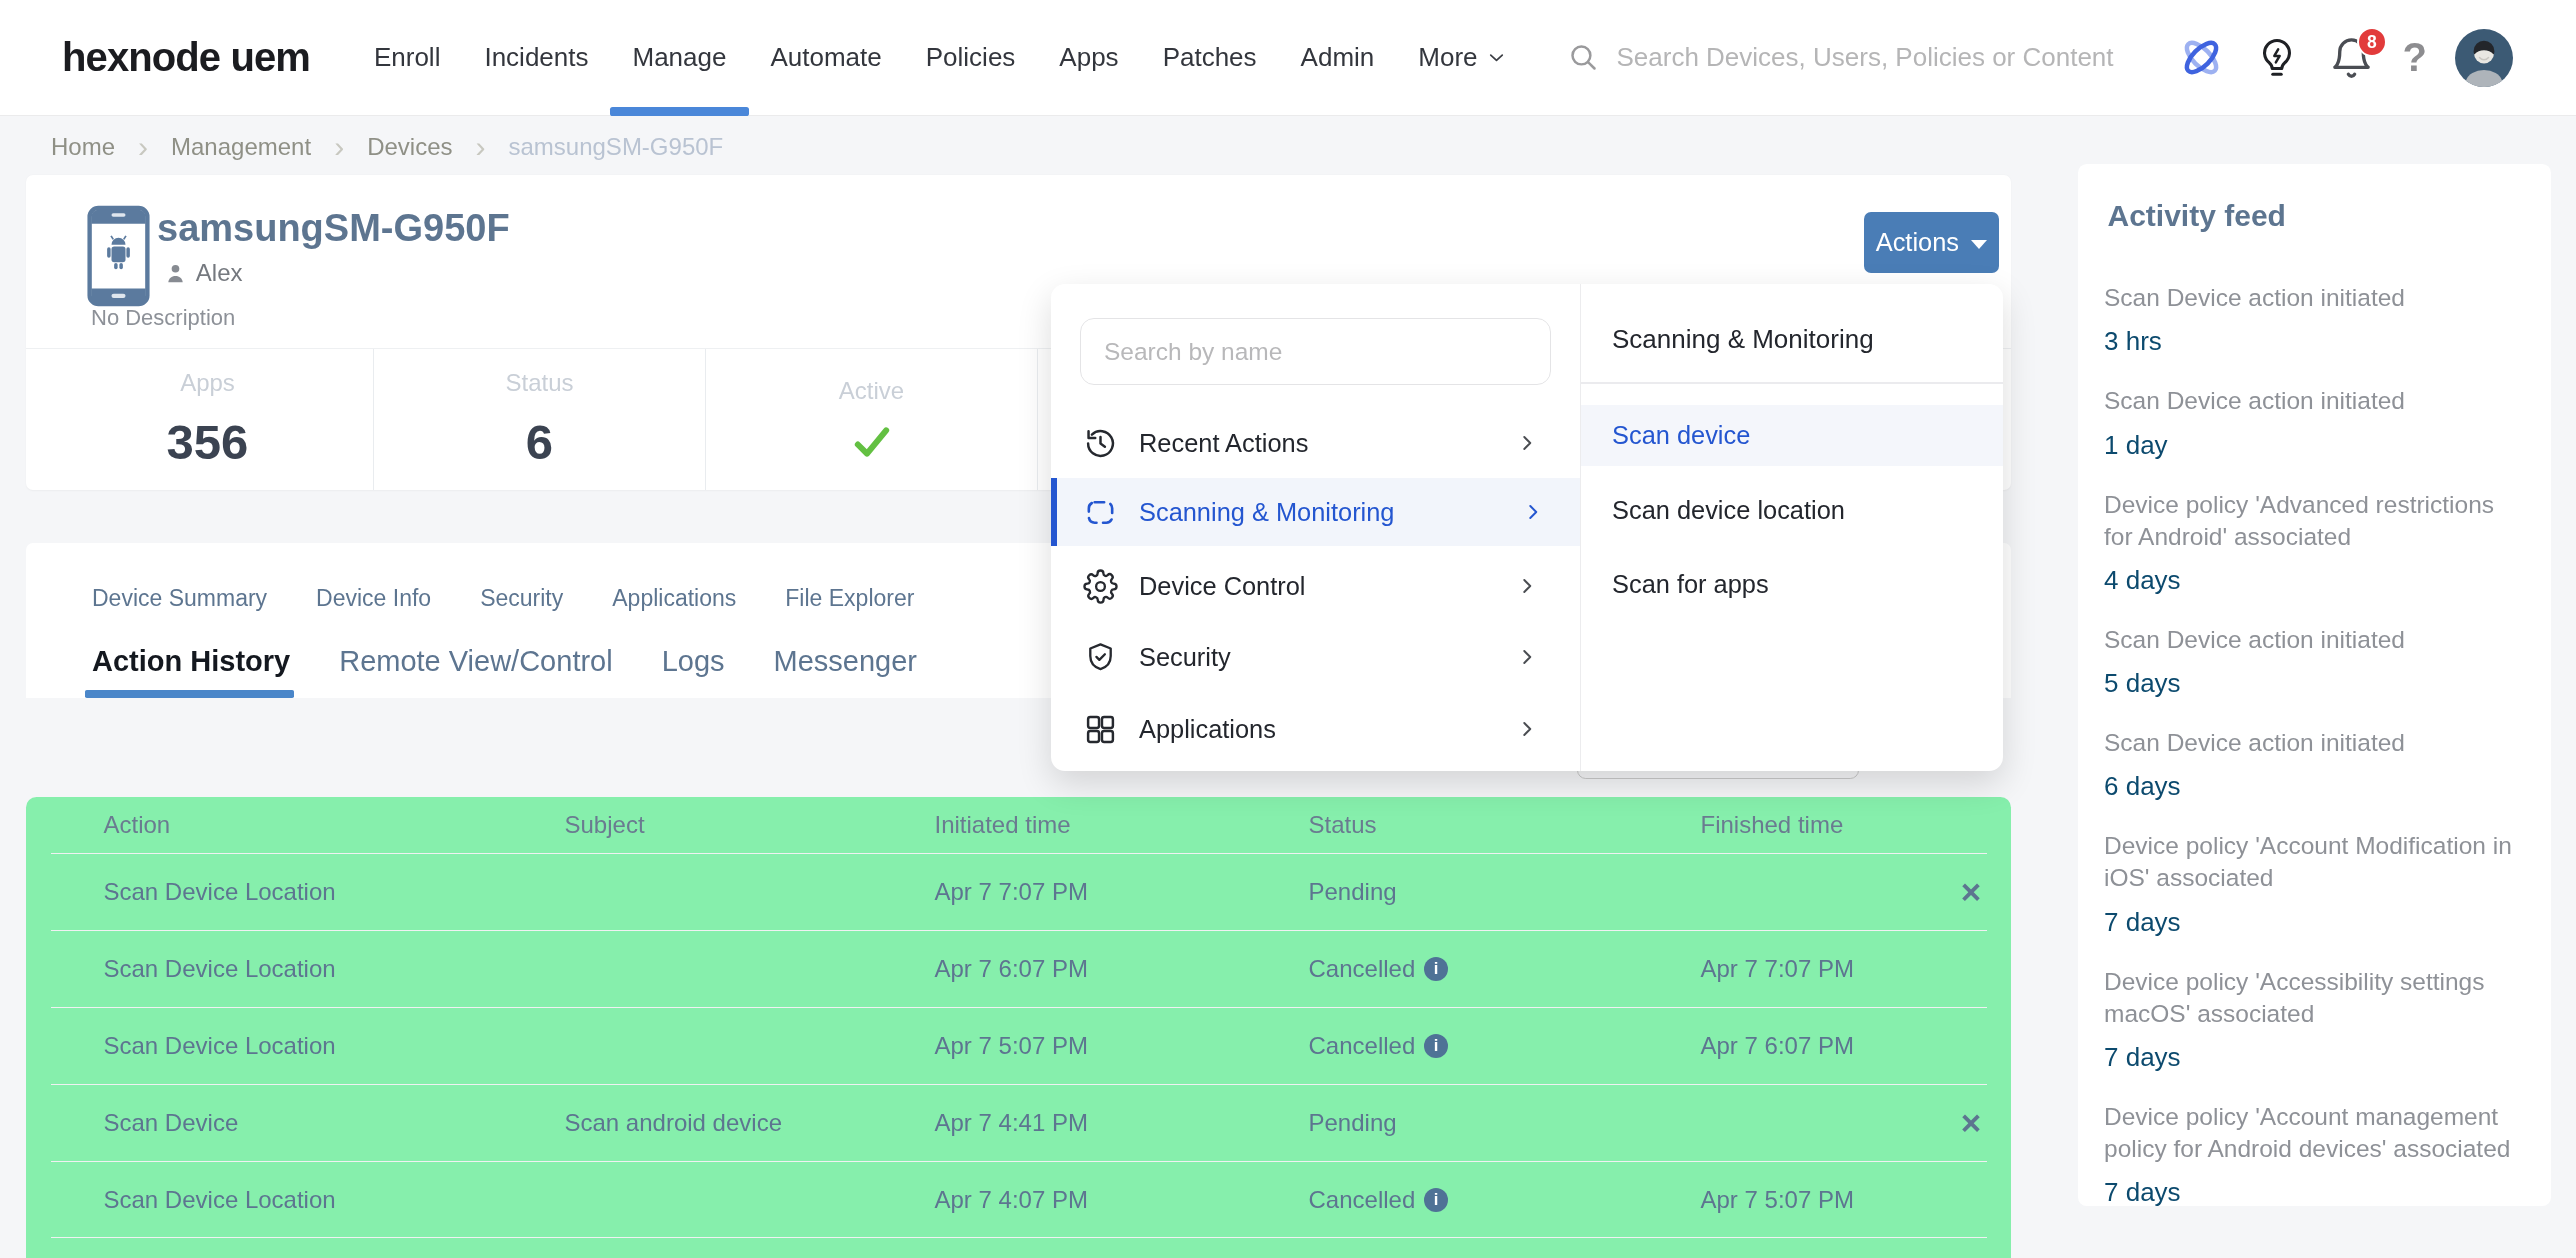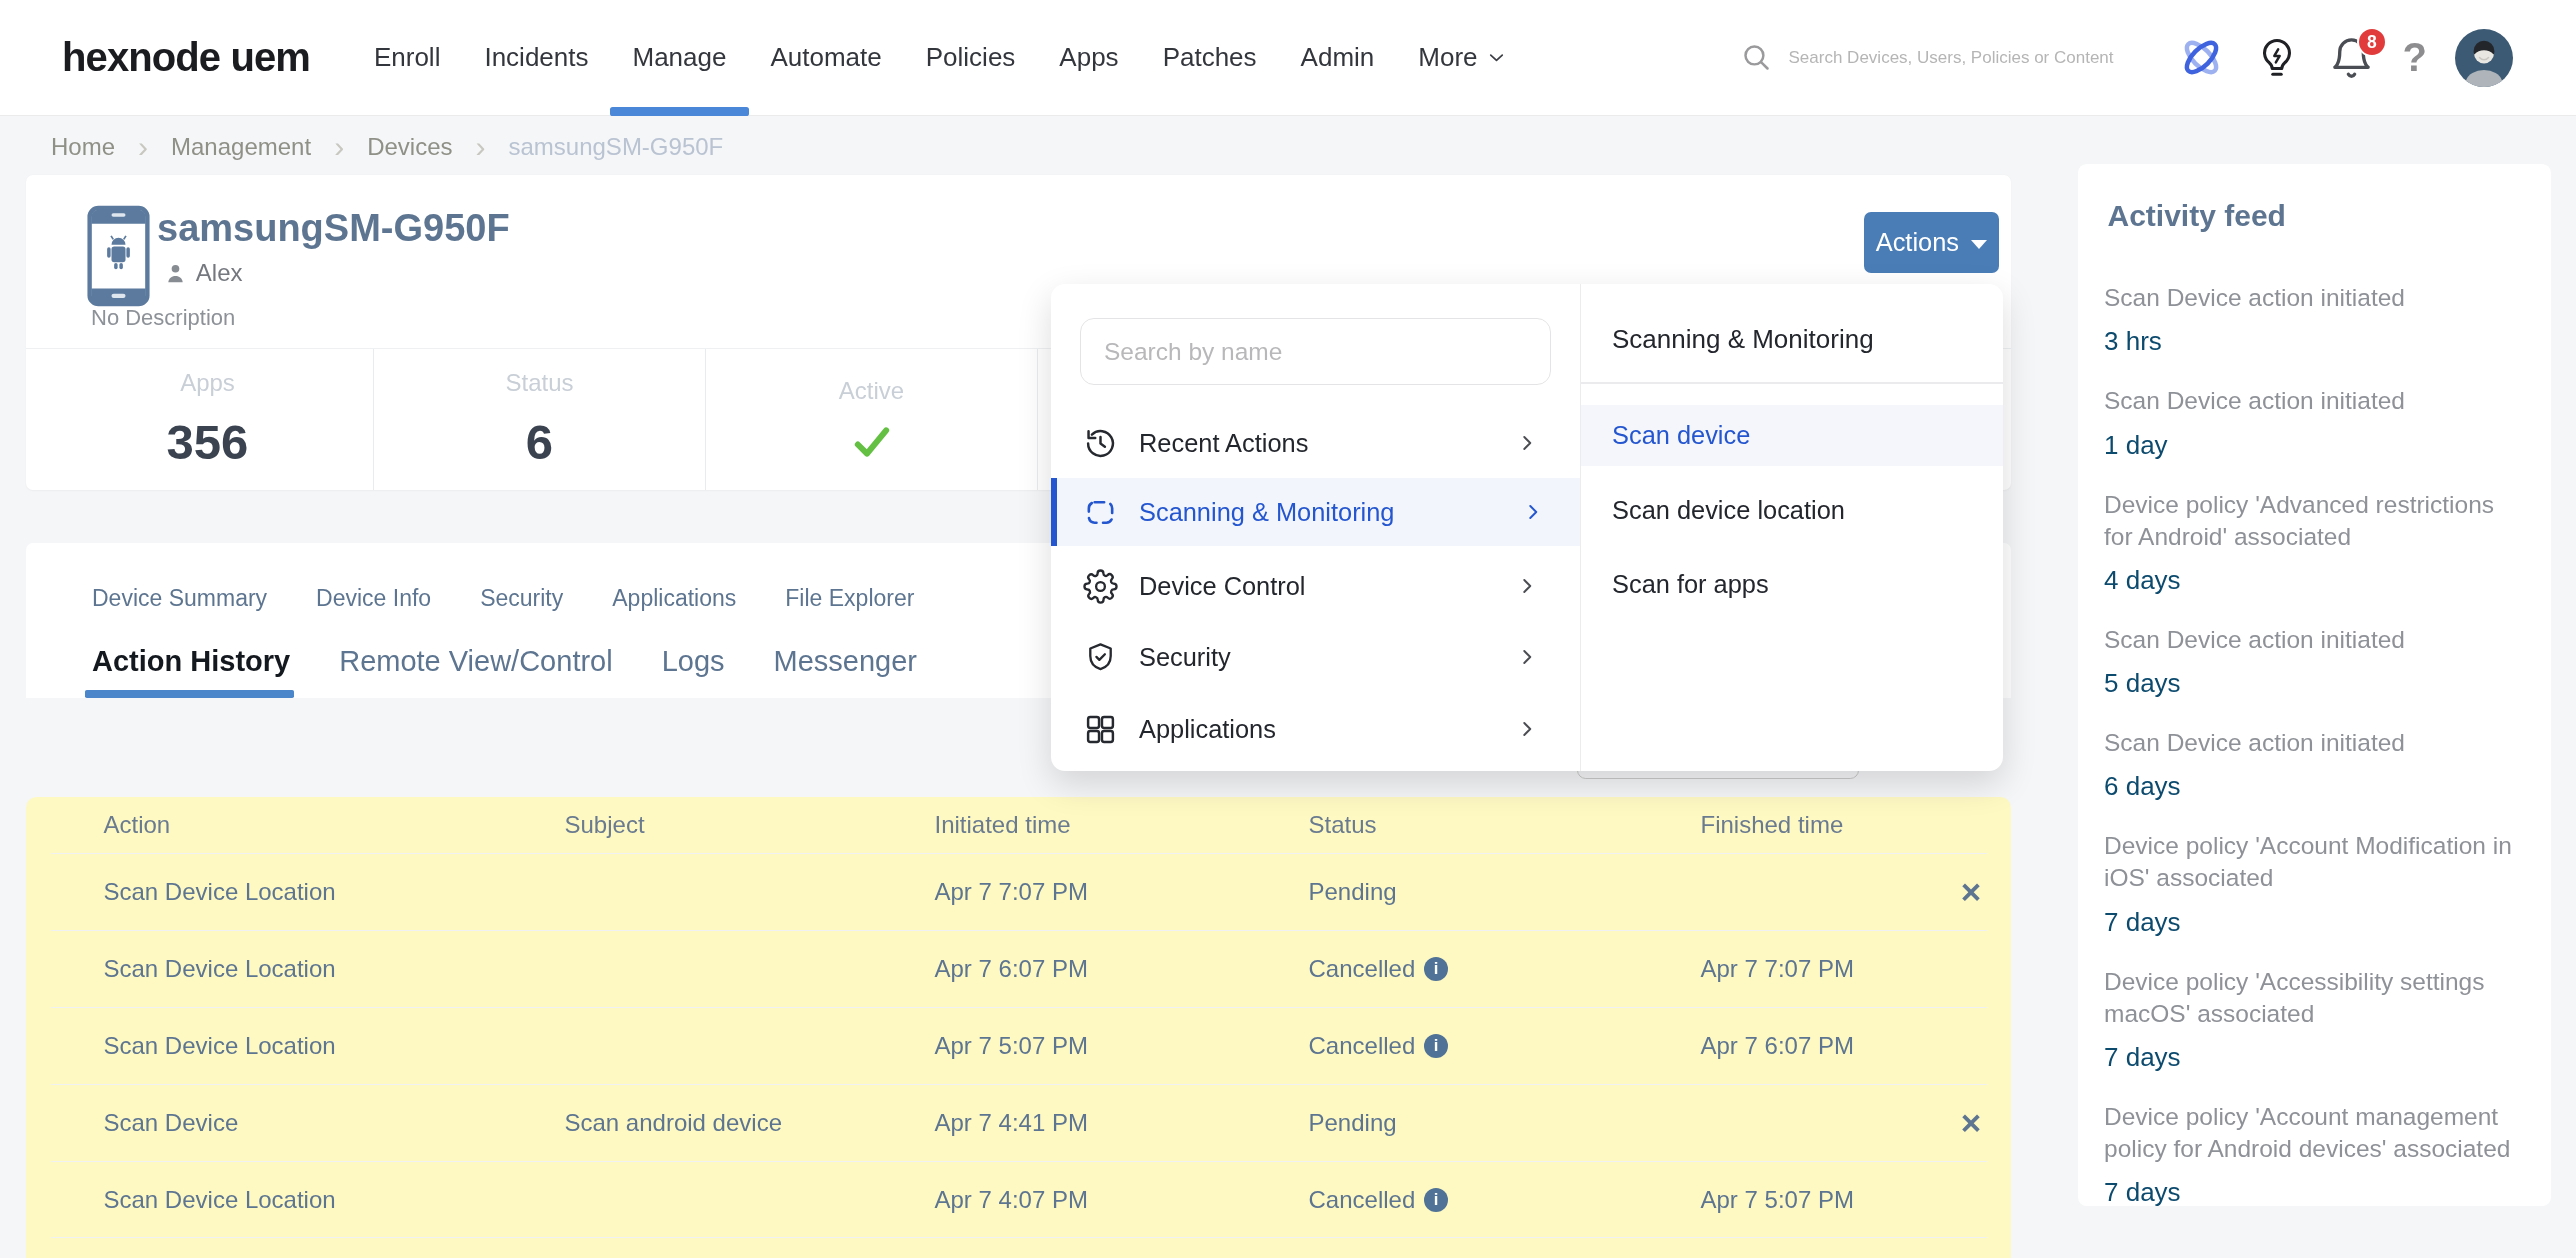--- a/index.html
+++ b/index.html
@@ -10,21 +10,21 @@
   
   .topnav { position:absolute; left:0; top:0; width:2576px; height:116px; background:#fff;
             border-bottom:0.9px solid #ebebec; display:flex; align-items:center; padding-left:62px; z-index:40;justify-content:space-between; }
   .brand { font-size:40px; font-weight:800; letter-spacing:-0.9px; color:#1b1c20; margin-right:64px; white-space:nowrap; }
   .nav-items { display:flex; gap:44px; align-items:center; height:116px; font-size:26px; color:#33363d; }
   .nav-item { position:relative; height:116px; display:flex; align-items:center; cursor:pointer; white-space:nowrap; }
   .nav-item.active::after { content:""; position:absolute; left:-23px; right:-23px; bottom:0; height:8.8px;
                             background:#4a87d9; border-radius:2.6px; }
   .nav-more { display:flex; align-items:center; gap:7px; }
   .nav-right { margin-left:auto; display:flex; align-items:center; gap:28px; padding-right:63px; }
-  .nav-search { display:flex; align-items:center; gap:16px; font-size:17px; color:#b5b5b6; margin-right:35px; }
+  .nav-search { display:flex; align-items:center; gap:16px; font-size:26px; color:#b5b5b6; margin-right:35px; }
   .icon-btn { position:relative; display:flex; align-items:center; }
   .bell-badge { position:absolute; top:-7px; right:-12.3px; width:30px; height:30px; border-radius:50%;
                 background:#e23b3b; border:2.6px solid #fff; color:#fff; font-size:17.5px; font-weight:700;
                 display:flex; align-items:center; justify-content:center; }
   .help-q { font-size:40px; font-weight:700; color:#8d8d90; }
 
   
   .breadcrumb { position:absolute; left:0; top:116px; width:2576px; height:61px; display:flex;
                 align-items:center; gap:23px; padding-left:51px; font-size:24px; color:#8f9086; }
   .bc-sep { color:#c8c8c0; font-size:30px; line-height:1; }
@@ -54,21 +54,21 @@
   .tabs-band { position:absolute; left:26px; top:543px; width:1985px; height:155px; background:#fff;
                border-radius:7px 7px 0 0; z-index:1; }
   .tabs-r1 { position:absolute; left:66px; top:42px; display:flex; gap:49px; font-size:23px; color:#5d7590; }
   .tabs-r2 { position:absolute; left:66px; top:102px; display:flex; gap:49px; font-size:29px; color:#5d7590; }
   .tab { cursor:pointer; white-space:nowrap; }
   .tab.active { color:#14181f; font-weight:700; }
   .tab-underline { position:absolute; left:59px; top:147px; width:209px; height:8px; background:#4a86c9;
                    border-radius:1.8px; }
 
   
-  .table-card { position:absolute; left:26px; top:797px; width:1985px; height:461px; background:#fef9c3;
+  .table-card { position:absolute; left:26px; top:797px; width:1985px; height:461px; background:#86efac;
                 border-radius:10.5px 10.5px 0 0; overflow:hidden; z-index:1; }
   .t-head { margin:0 24.5px; height:56px; position:relative; font-size:24px; color:#6a7b90; }
   .t-row { margin:0 24.5px; height:77px; position:relative; font-size:24px; color:#5d7590;
            border-top:1.8px solid #f0f1f2; }
   .t-row:last-child { border-bottom:1.8px solid #f0f1f2; }
   .tc { position:absolute; top:50%; transform:translateY(-50%); white-space:nowrap; display:flex;
         align-items:center; gap:8.8px; }
   .c-action{left:53px;} .c-subject{left:514px;} .c-init{left:884px;} .c-status{left:1258px;} .c-fin{left:1650px;}
   .c-x { left:1901px; width:39px; justify-content:center; font-size:35px; font-weight:700; color:#5d7590;
          cursor:pointer; }

